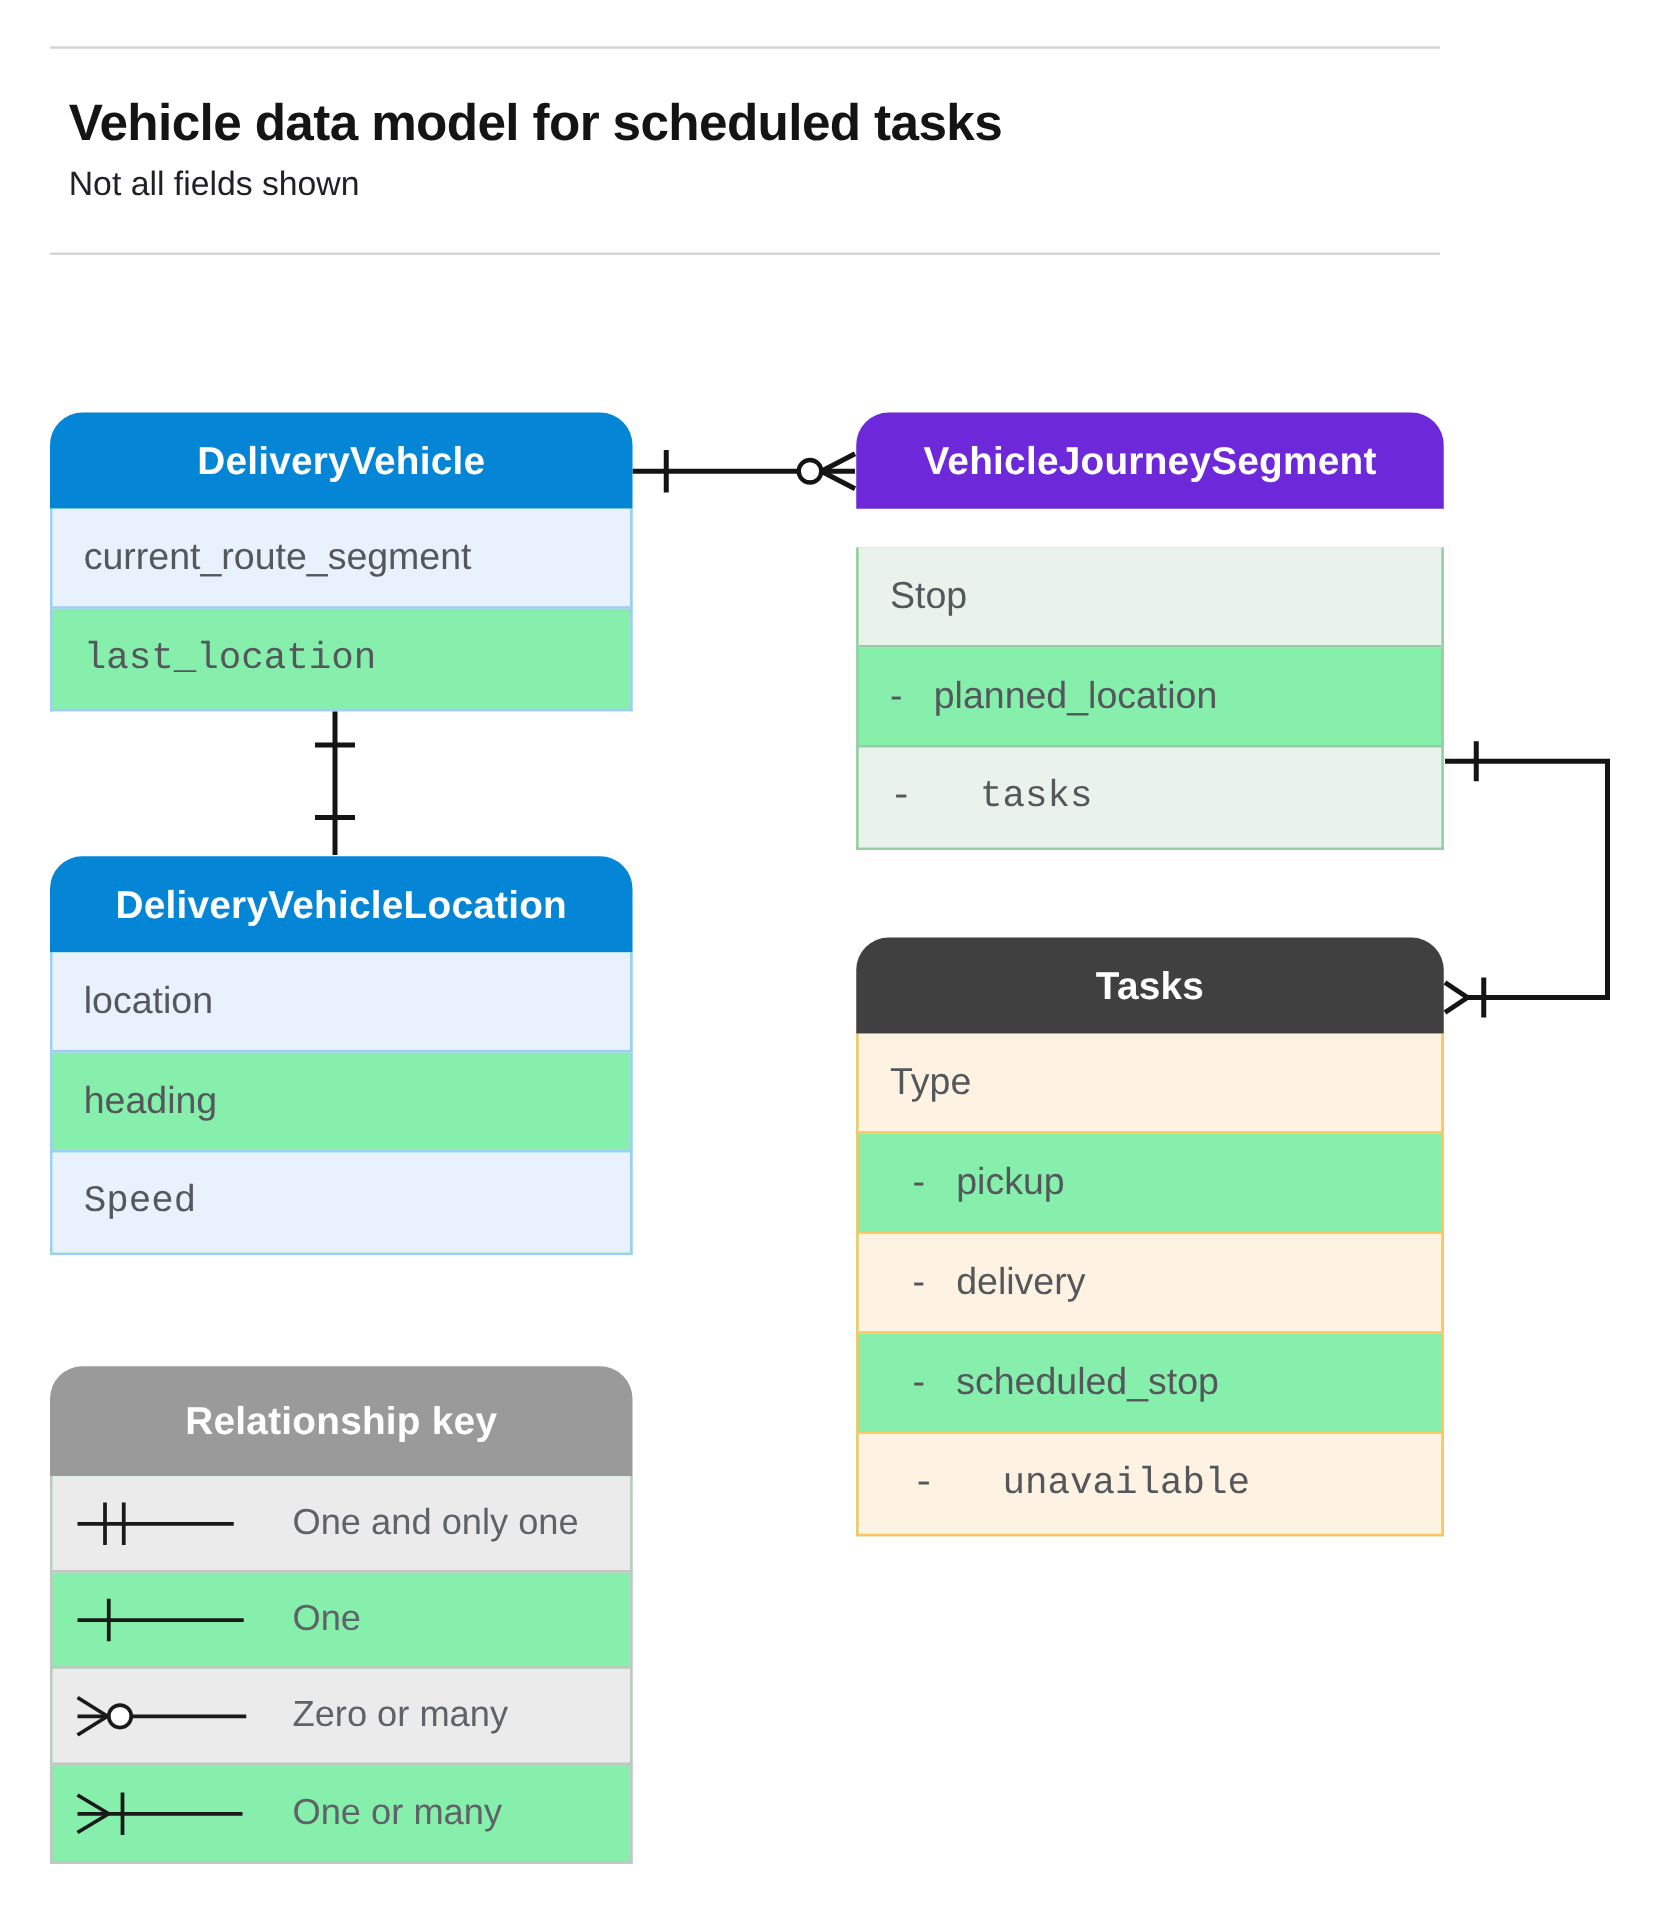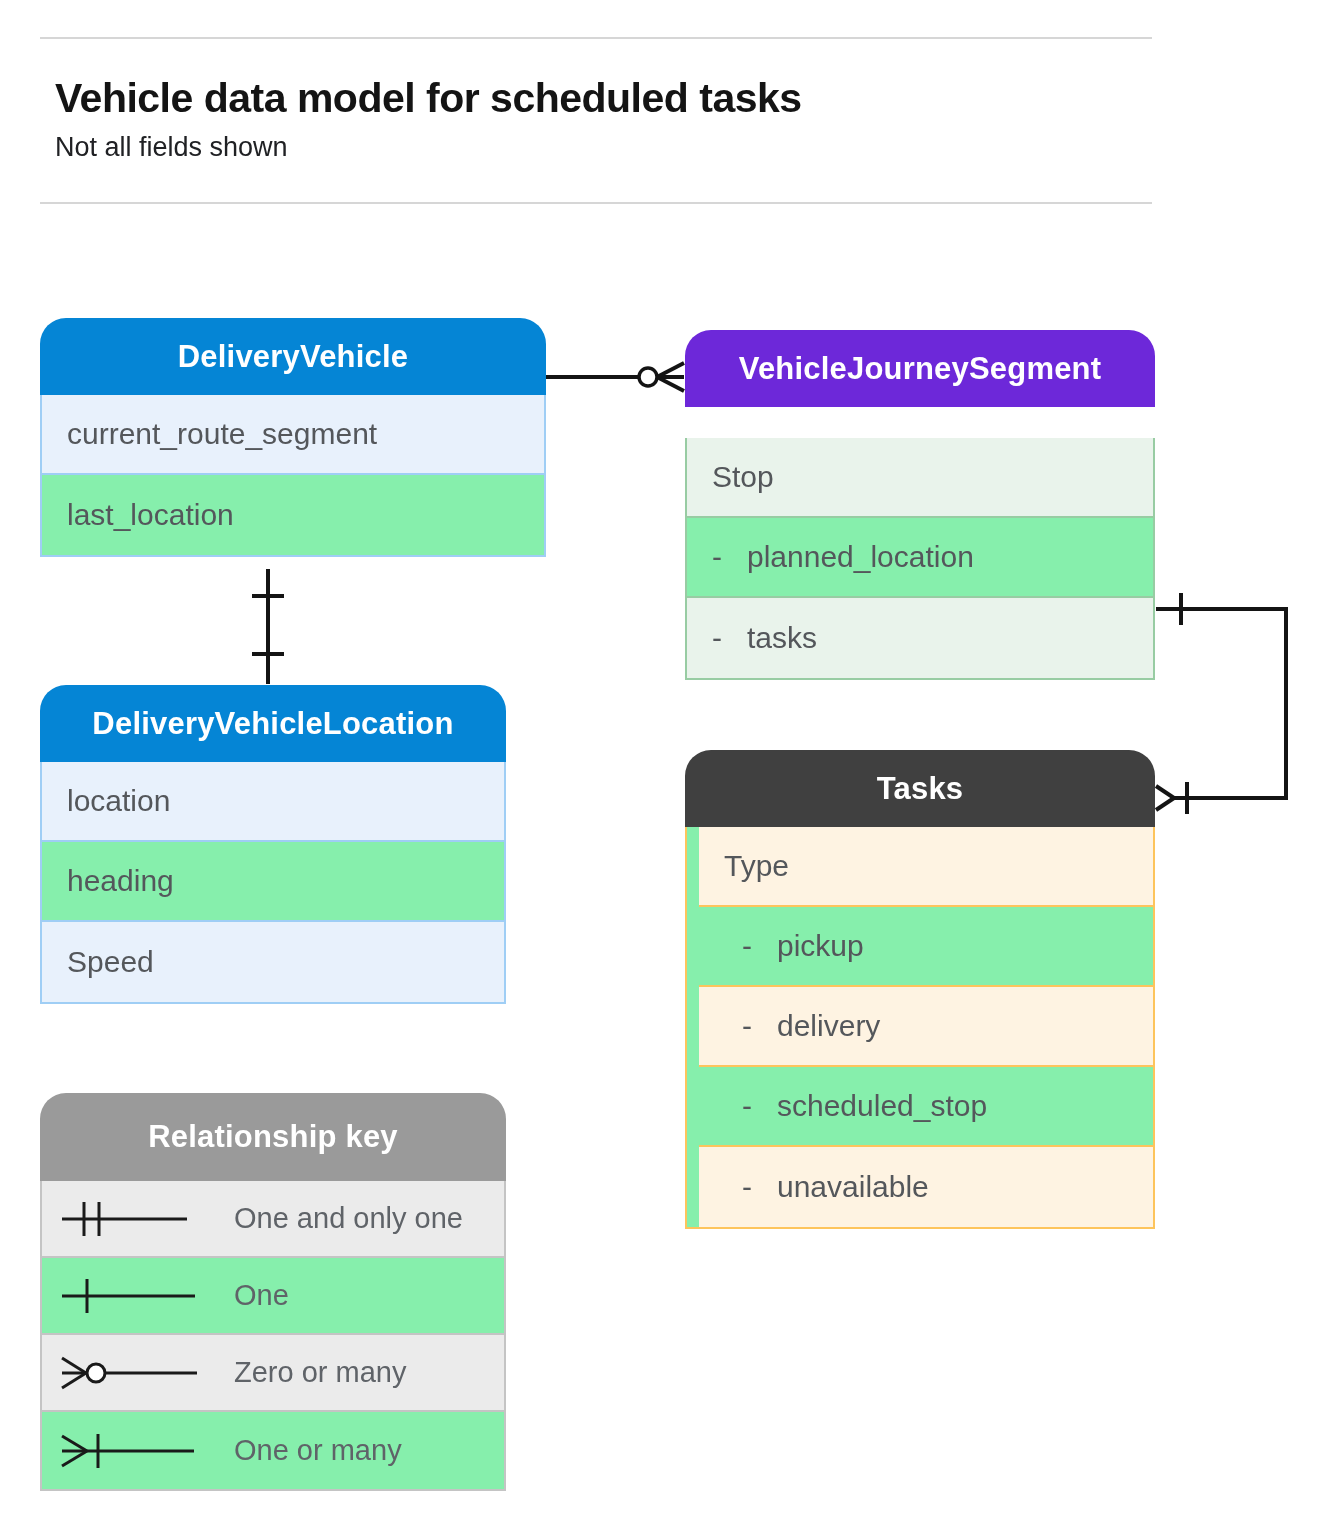--- a/index.html
+++ b/index.html
@@ -11,44 +11,44 @@
 
   .page-title{position:absolute;left:55px;top:75px;margin:0;font-size:41px;font-weight:700;color:#141414;letter-spacing:-0.5px;text-align:center;}
   .page-subtitle{position:absolute;left:55px;top:132px;margin:0;font-size:27px;font-weight:400;color:#202124;}
 
   .entity{position:absolute;box-sizing:border-box;}
   .entity-header{height:77px;border-radius:26px 26px 0 0;display:flex;align-items:center;justify-content:center;
     color:#ffffff;font-size:31px;font-weight:700;letter-spacing:0.2px;}
   .entity-body{border:2px solid;border-top:none;box-sizing:border-box;background:#86efac;}
   .field{height:80px;box-sizing:border-box;border-bottom:2px solid;display:flex;align-items:center;
     padding-left:25px;font-size:30px;color:#54575b;white-space:pre;}
-  .field:last-child{border-bottom:none;}
+  .field:last-child{border-bottom:none;font-family:Liberation Mono, monospace;}
   .field.indent{padding-left:43px;}
 
   
   .blue .entity-header{background:#0585d5;}
   .blue .entity-body{border-color:#9fcef5;}
   .blue .field{border-bottom-color:#9fcef5;}
   .blue .field:nth-child(odd){background:#e8f1fc;}
   
   .green .entity-header{background:#6d28d9;}
   .green .entity-body{border-color:#98cca3;margin-top:31px;}
   .green .field{border-bottom-color:#98cca3;}
   .green .field:nth-child(odd){background:#e9f3eb;}
   
   .orange .entity-header{background:#404040;}
-  .orange .entity-body{border-color:#fdc45c;padding-left:12px;}
+  .orange .entity-body{border-color:#fdc45c;}
   .orange .field{border-bottom-color:#fdc45c;}
   .orange .field:nth-child(odd){background:#fef3e2;}
   
   .gray .entity-header{background:#9a9a9a;height:88px;}
   .gray .entity-body{border-color:#c4c4c4;}
   .gray .legend-row{border-bottom-color:#c4c4c4;}
 
-  #entity-deliveryvehicle{left:40px;top:318px;width:506px;}
+  #entity-deliveryvehicle{left:40px;top:330px;width:466px;}
   #entity-vehiclejourneysegment{left:685px;top:330px;width:470px;}
   #entity-deliveryvehiclelocation{left:40px;top:685px;width:466px;}
   #entity-tasks{left:685px;top:750px;width:470px;}
   #legend{left:40px;top:1093px;width:466px;}
 
   .legend-row{height:77px;box-sizing:border-box;border-bottom:2px solid;display:flex;align-items:center;}
   .legend-row:last-child{border-bottom:none;}
   .gray .legend-row:nth-child(odd){background:#ebebeb;}
   .legend-symbol{width:150px;height:56px;margin-left:18px;flex:0 0 auto;}
   .legend-label{margin-left:24px;font-size:29px;color:#5f6368;text-align:right;}

